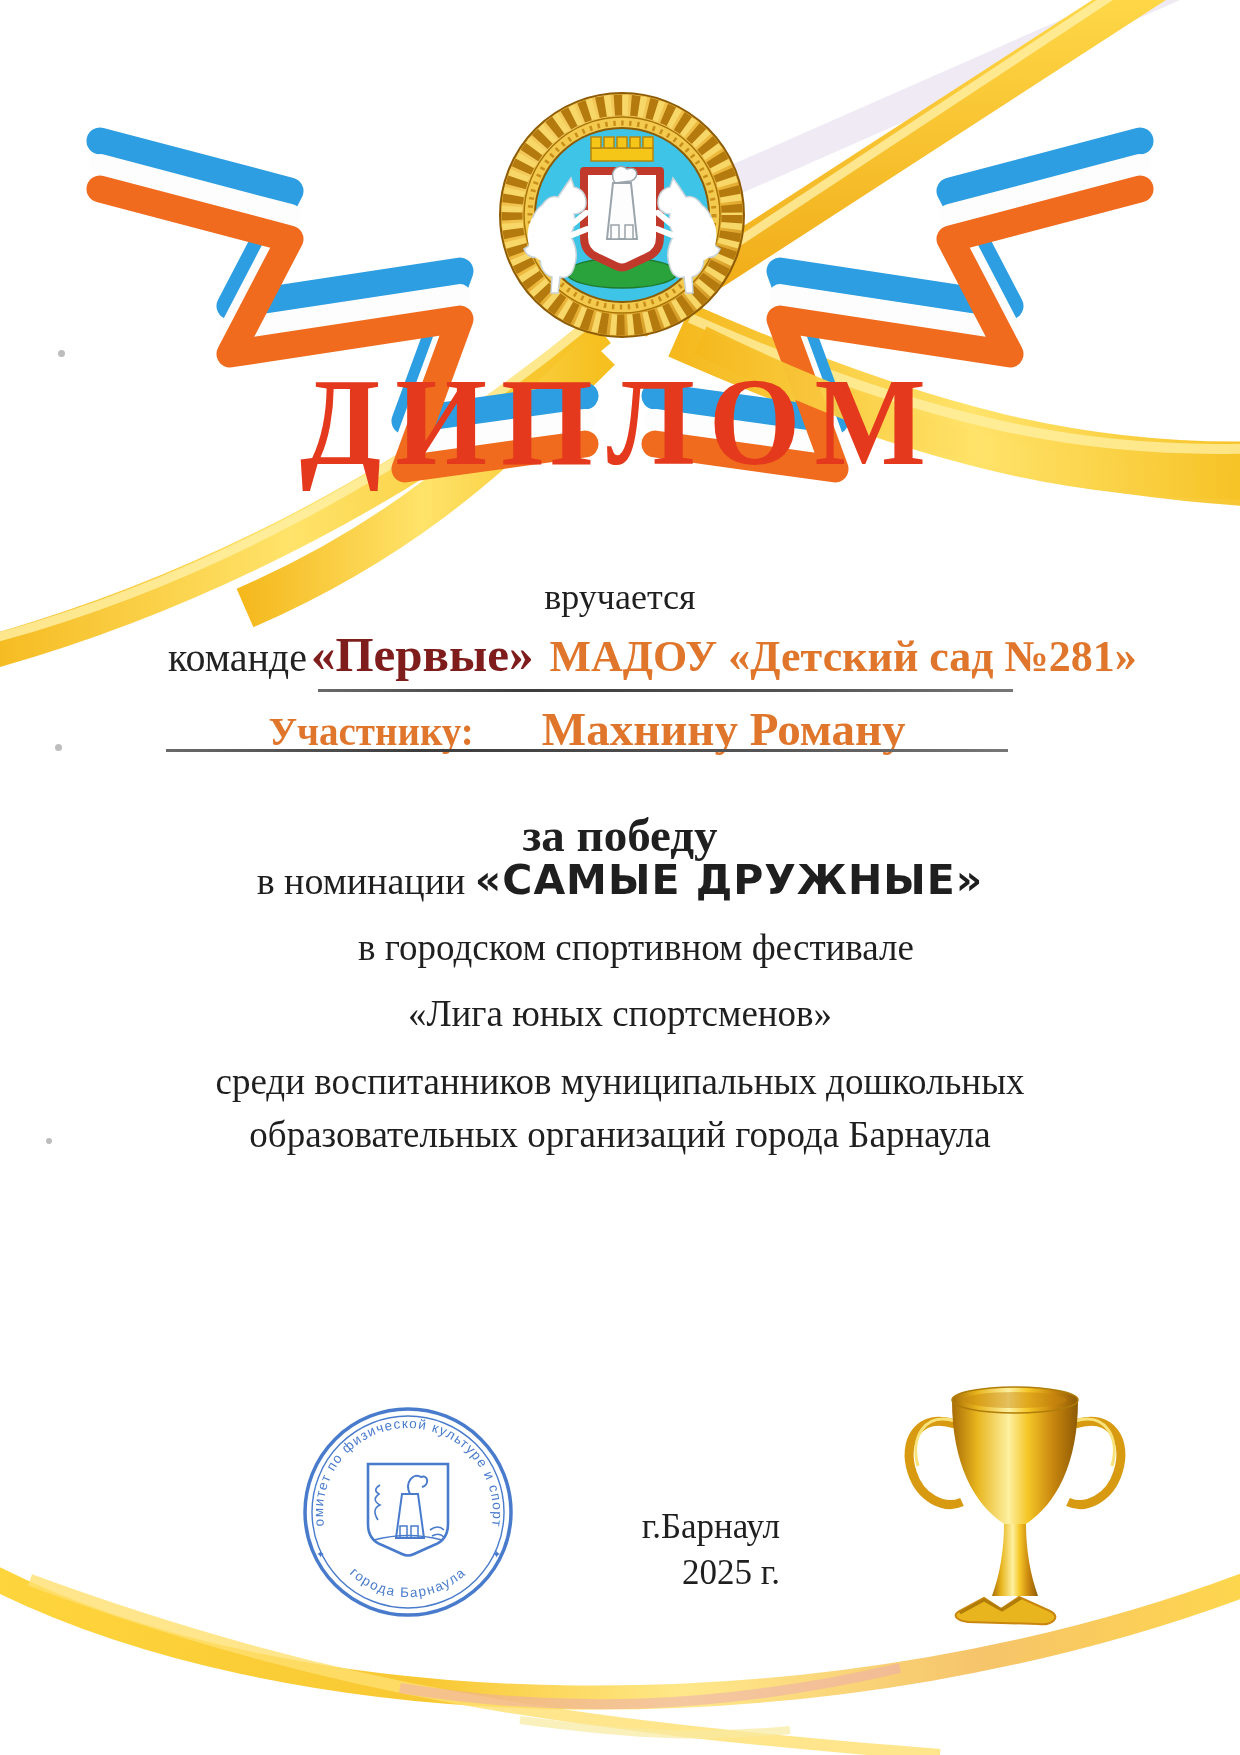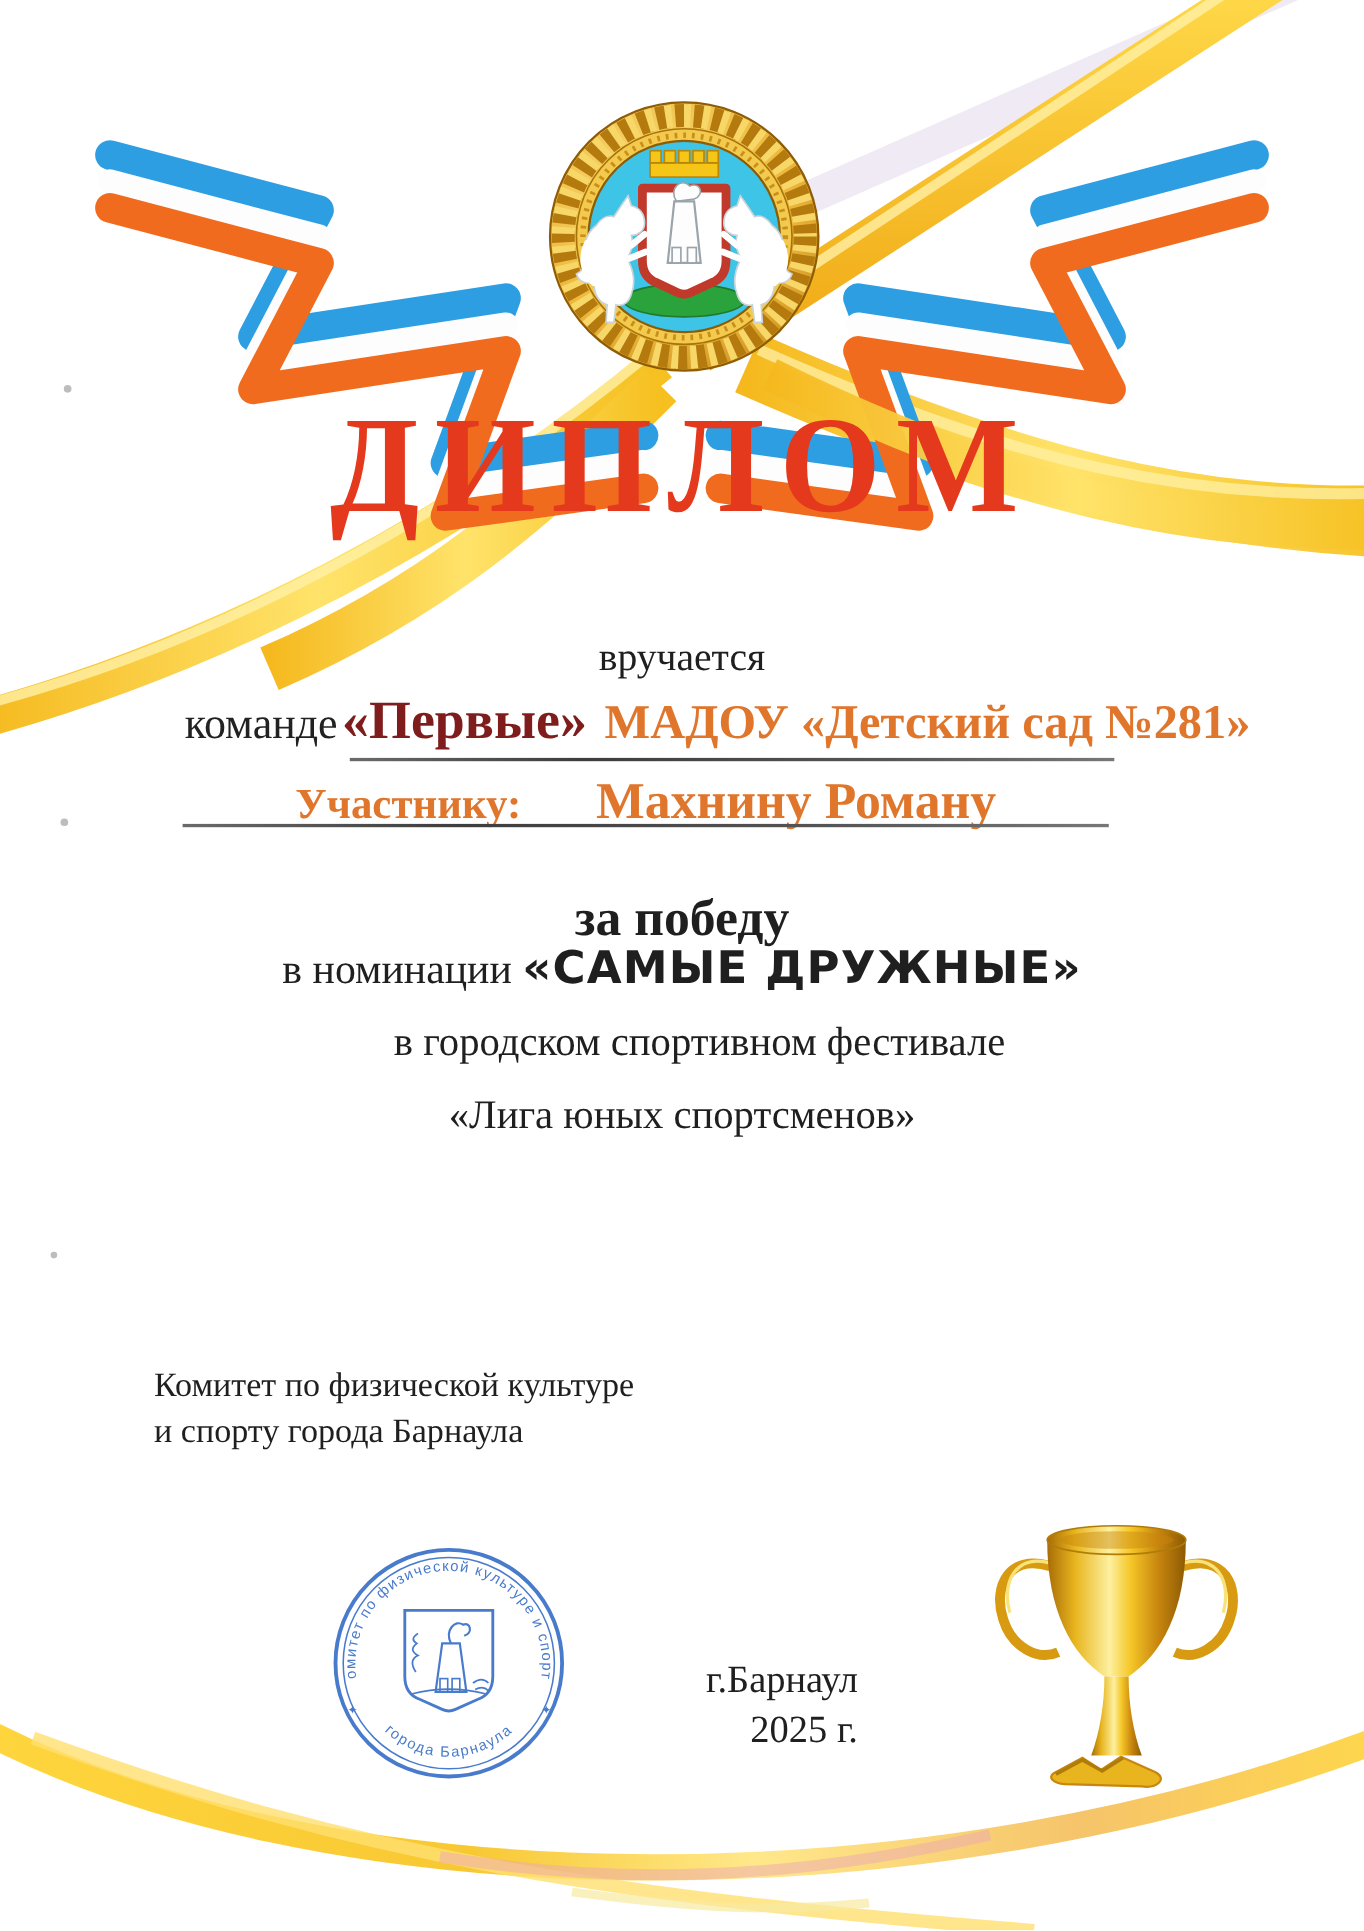--- a/index.html
+++ b/index.html
@@ -146,25 +146,25 @@
 
   <div class="abs center nomination">
     <span>в номинации</span>
     <span> </span>
     <b>«САМЫЕ ДРУЖНЫЕ»</b>
   </div>
 
   <div class="abs center event1">в городском спортивном фестивале</div>
   <div class="abs center event2">«Лига юных спортсменов»</div>
 
-
-  <div class="abs issuer">
-    <div>Комитет по физической культуре</div>
-    <div>и спорту города Барнаула</div>
-  </div>
+  <div class="abs center audience">
+    <div>среди воспитанников муниципальных дошкольных</div>
+    <div>образовательных организаций города Барнаула</div>
+  </div>
+
 
   <div class="abs city">
     <div>г.Барнаул</div>
     <div>2025 г.</div>
   </div>
 
   <svg class="abs" style="left:0;top:1520px;" width="1240" height="235" viewBox="0 0 1240 235">
     <defs>
       <linearGradient id="sw1" x1="0" y1="0" x2="1" y2="0">
         <stop offset="0" stop-color="#ffd63e"></stop>

